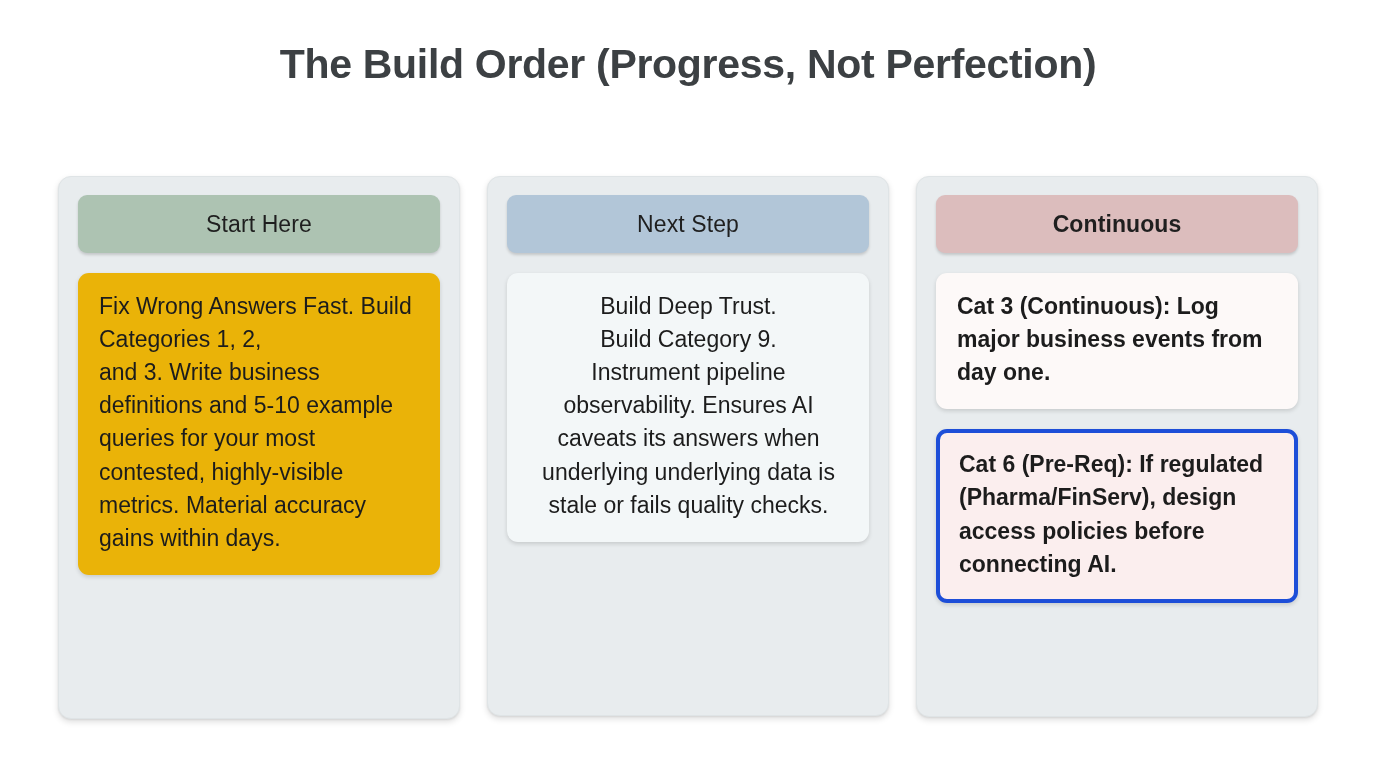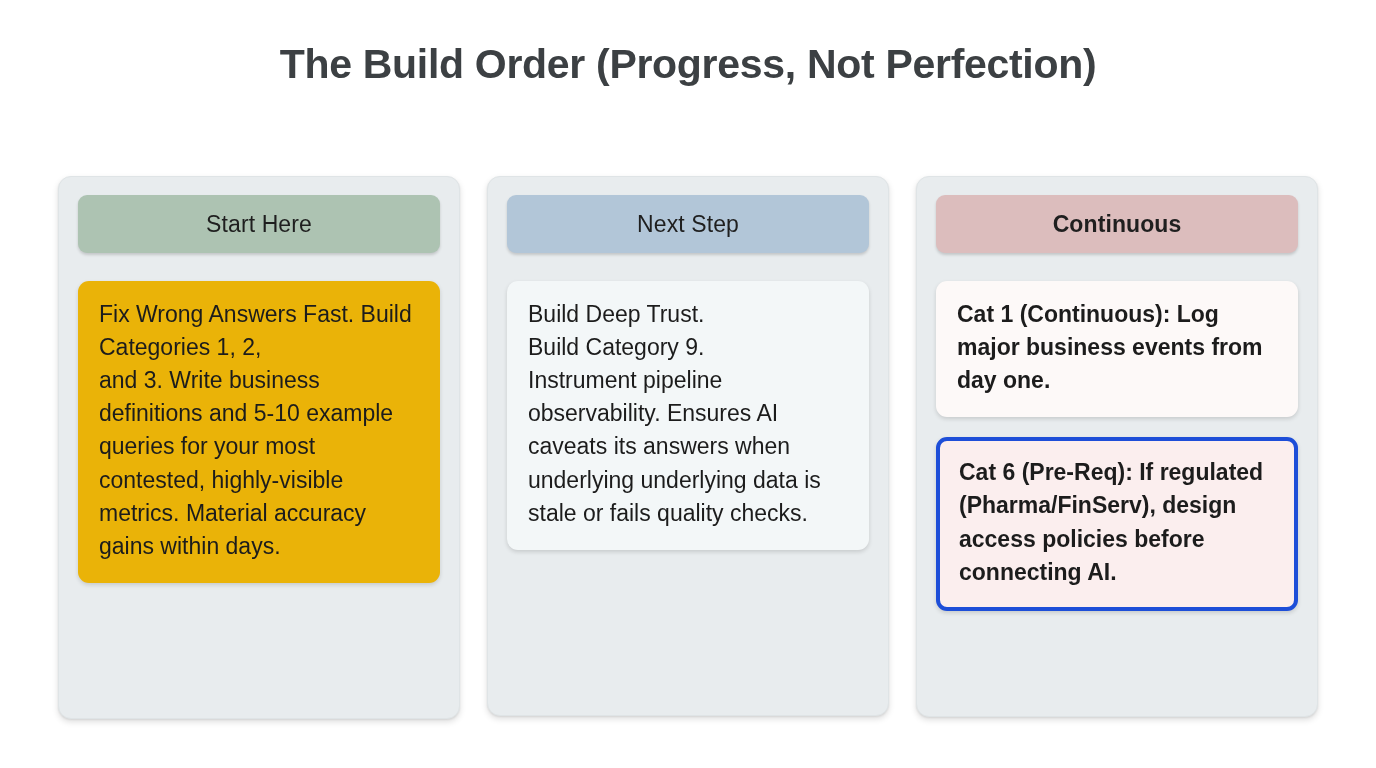--- a/index.html
+++ b/index.html
@@ -49,25 +49,25 @@
   
   .panel {
     width: 402px;
     background: #e8ecee;
     border: 1px solid #dfe4e6;
     border-radius: 13px;
     padding: 18px 19px 22px 19px;
     box-shadow: 0 3px 6px rgba(0,0,0,0.13), 0 1px 2px rgba(0,0,0,0.07);
     display: flex;
     flex-direction: column;
-    gap: 28px;
+    gap: 20px;
   }
 
   .panel.p1 { min-height: 543px; }
-  .panel.p2 { min-height: 540px; }
+  .panel.p2 { min-height: 540px; text-align: center; }
   .panel.p3 { min-height: 541px; font-weight: bold; }
 
   
   .panel-header {
     border-radius: 9px;
     height: 58px;
     display: flex;
     align-items: center;
     justify-content: center;
     font-size: 23px;
@@ -118,19 +118,19 @@
     <div class="panel p2">
       <div class="panel-header blue">Next Step</div>
       <div class="card ice">Build Deep Trust.
 Build Category 9.
 Instrument pipeline observability. Ensures AI caveats its answers when underlying underlying data is stale or fails quality checks.</div>
     </div>
 
     <div class="panel p3">
       <div class="panel-header pink">Continuous</div>
       <div class="col3-stack">
-        <div class="card cream">Cat 1 (Continuous): Log major business events from day one.</div>
+        <div class="card cream">Cat 3 (Continuous): Log major business events from day one.</div>
         <div class="card rose">Cat 6 (Pre-Req): If regulated (Pharma/FinServ), design access policies before connecting AI.</div>
       </div>
     </div>
 
   </div>
 </div>
 
 </body></html>

